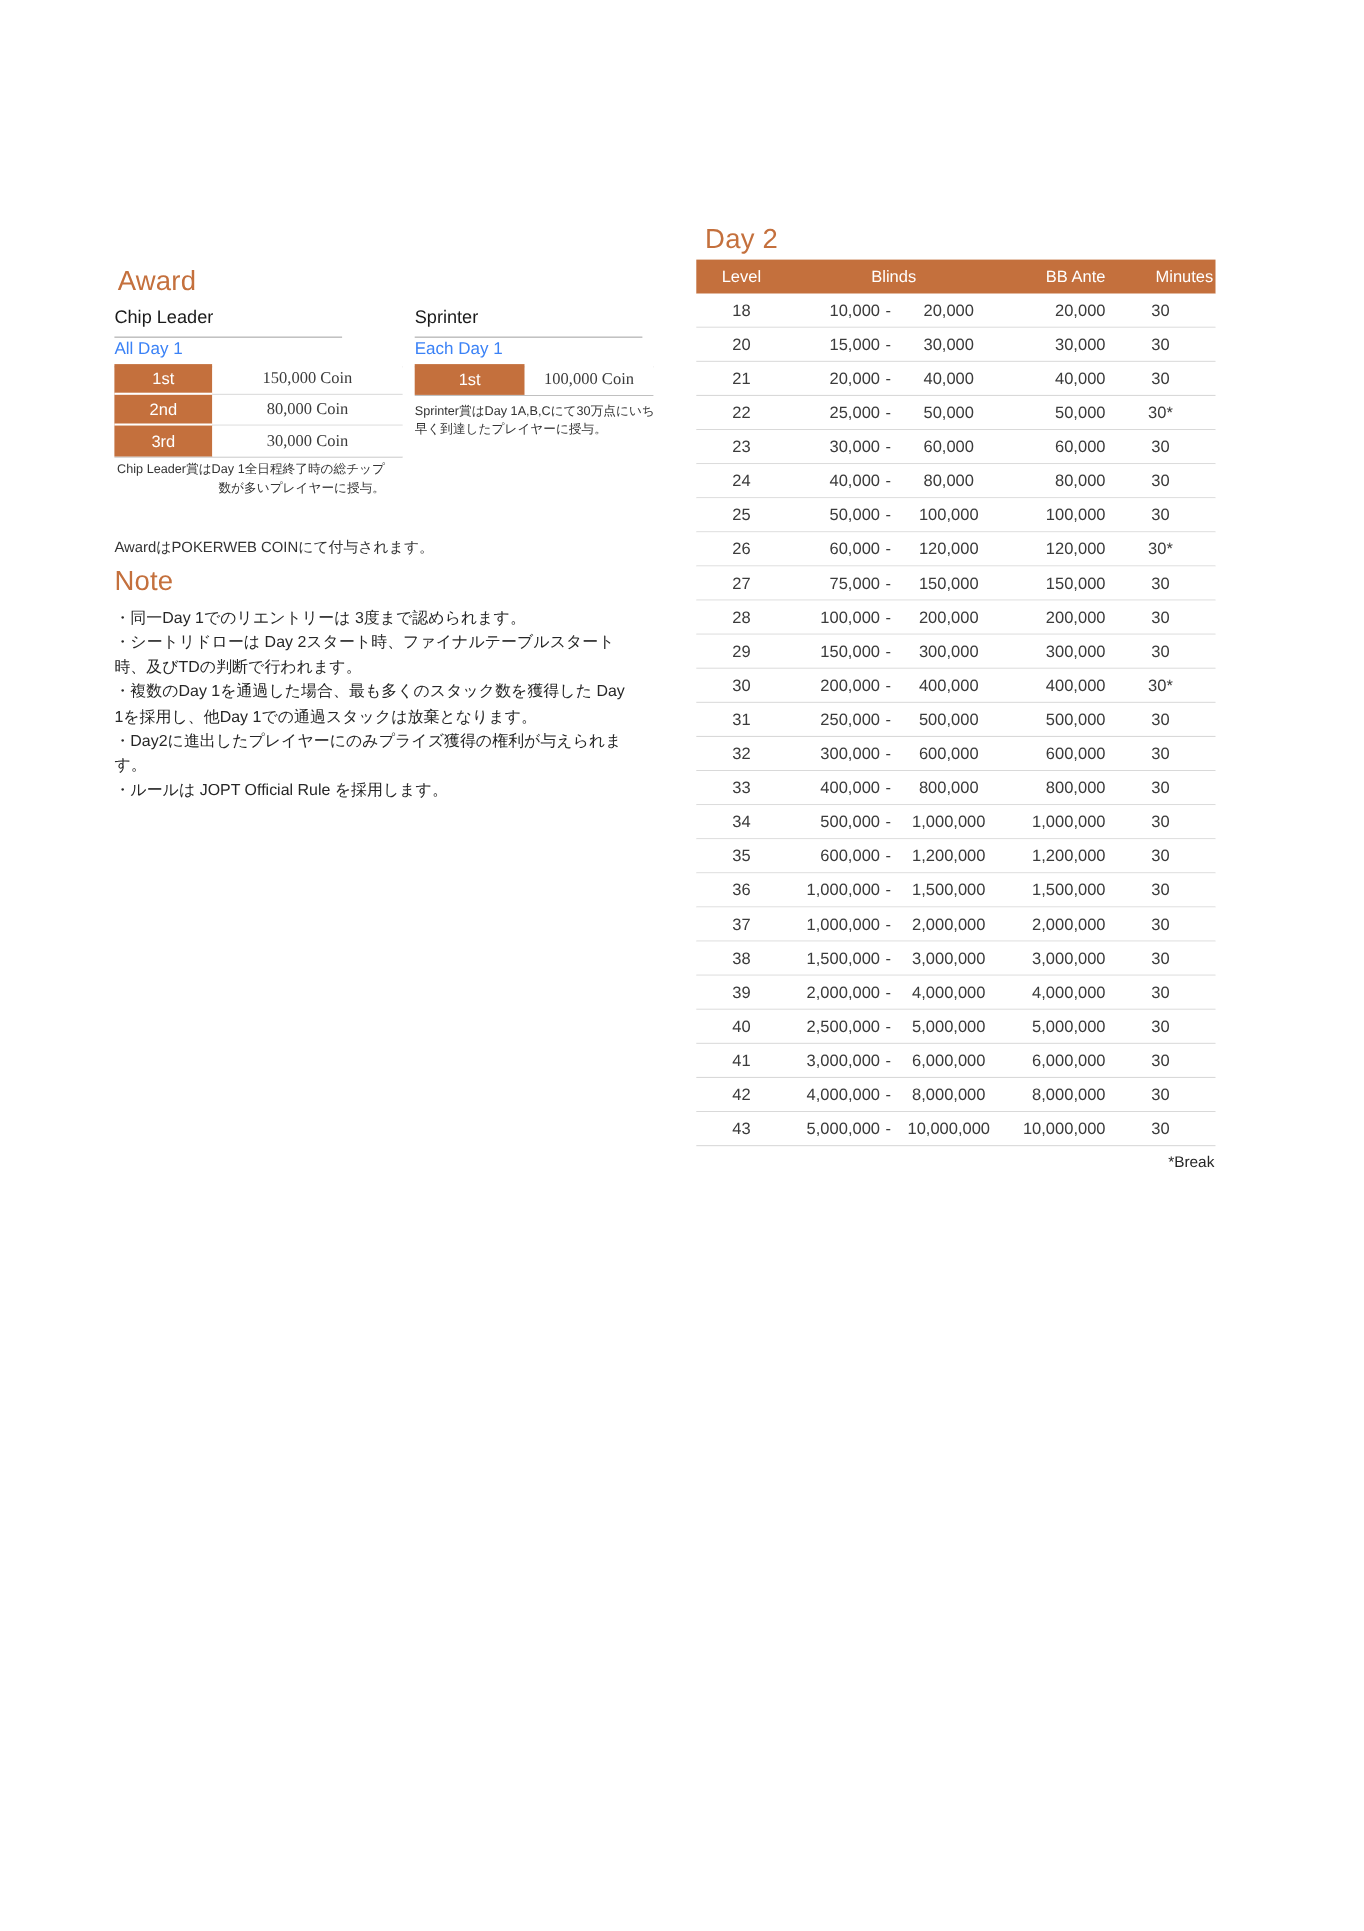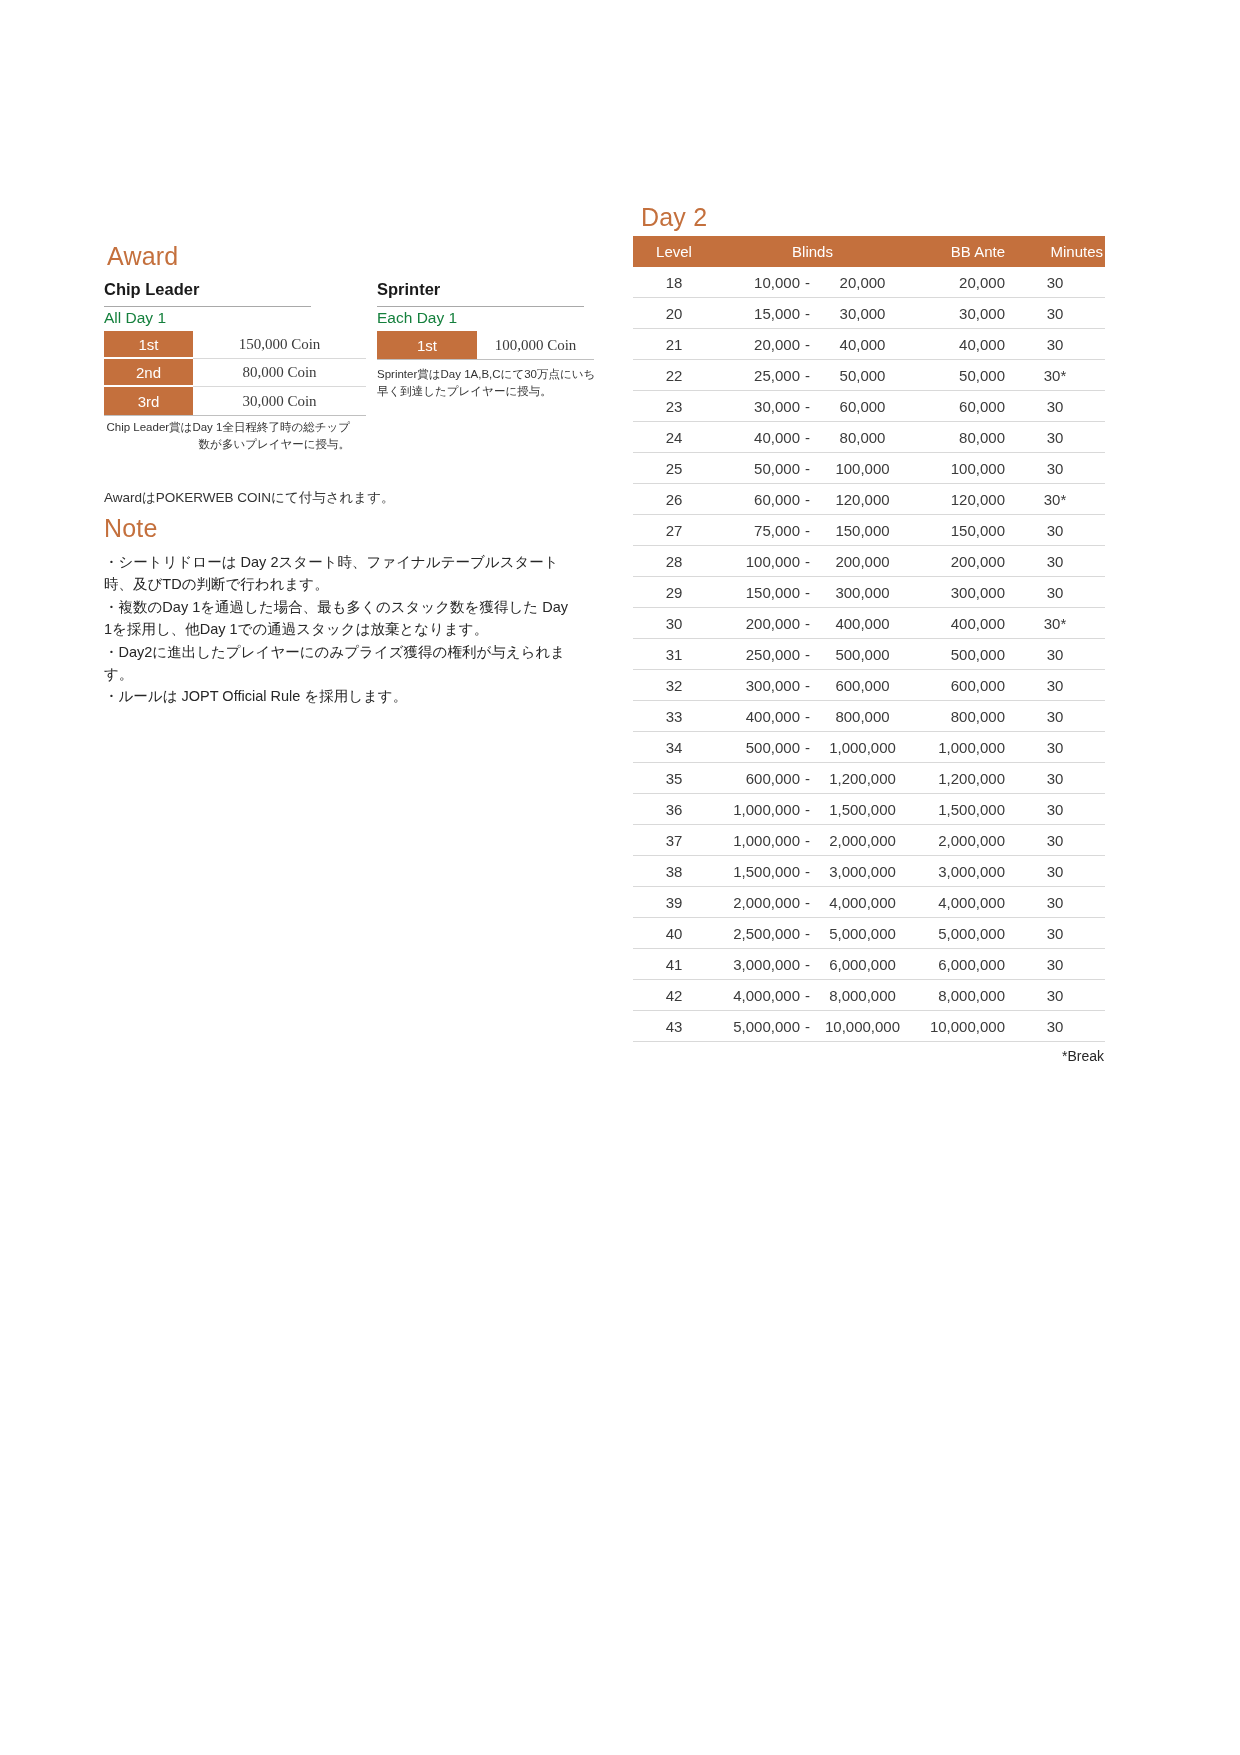--- a/index.html
+++ b/index.html
@@ -3,22 +3,22 @@
 <meta charset="utf-8">
 <style>
   :root { --accent:#C4703D; --text:#3B3B3B; --divider:#D9D9D9; }
   * { box-sizing:border-box; margin:0; padding:0; }
   body { background:#fff; font-family:"Liberation Sans", sans-serif; }
   .page { position:relative; width:1240px; height:1755px; background:#ffffff; color:var(--text); overflow:hidden; }
 
   .section-title { position:absolute; font-size:25px; color:var(--accent); letter-spacing:0.2px; }
 
   
-  .block-heading { position:absolute; font-size:16.5px; font-weight:bold; color:#1a1a1a; padding-bottom:7px; border-bottom:1.5px solid #A9A9A9; }
-  .block-period  { position:absolute; font-size:15.5px; color:#15803d; padding-bottom:6px; border-bottom:1px solid #BFBFBF; }
+  .block-heading { position:absolute; font-size:16.5px; font-weight:normal; color:#1a1a1a; padding-bottom:7px; border-bottom:1.5px solid #A9A9A9; }
+  .block-period  { position:absolute; font-size:15.5px; color:#3b82f6; padding-bottom:6px; border-bottom:1px solid #BFBFBF; }
 
   .award-table { position:absolute; border-bottom:1px solid #C0C0C0; }
   .award-row { display:flex; height:28px; }
   .award-rank { background:var(--accent); color:#fff; font-size:15px; display:flex; align-items:center; justify-content:center; }
   .award-row:not(:last-child) .award-rank { border-bottom:2px solid #fff; }
   .award-value { background:#fff; color:#3b3b3b; font-size:15px; display:flex; align-items:center; justify-content:center;font-family:Liberation Serif, serif; }
   .award-row:not(:last-child) .award-value { border-bottom:1px solid var(--divider); }
   .chip .award-rank { width:89px; } .chip .award-value { width:173px; }
   .sprint .award-rank { width:100px; } .sprint .award-value { width:117px; }
 
@@ -80,20 +80,21 @@
         <div class="award-value">100,000 Coin</div>
       </div>
     </div>
   <div class="small-note" style="left:377px; top:366px; width:224px;">Sprinter賞はDay 1A,B,Cにて30万点にいち早く到達したプレイヤーに授与。</div>
 
   <div class="footnote" style="left:104px; top:489px;">AwardはPOKERWEB COINにて付与されます。</div>
 
   <div class="section-title" style="left:104px; top:514px;">Note</div>
   <div class="note-list" style="left:104px; top:551px;">
 
+      <div class="note-item">・同一Day 1でのリエントリーは 3度まで認められます。</div>
 
       <div class="note-item">・シートリドローは Day 2スタート時、ファイナルテーブルスタート時、及びTDの判断で行われます。</div>
 
       <div class="note-item">・複数のDay 1を通過した場合、最も多くのスタック数を獲得した Day 1を採用し、他Day 1での通過スタックは放棄となります。</div>
 
       <div class="note-item">・Day2に進出したプレイヤーにのみプライズ獲得の権利が与えられます。</div>
 
 
       <div class="note-item">・ルールは JOPT Official Rule を採用します。</div>
     </div>

